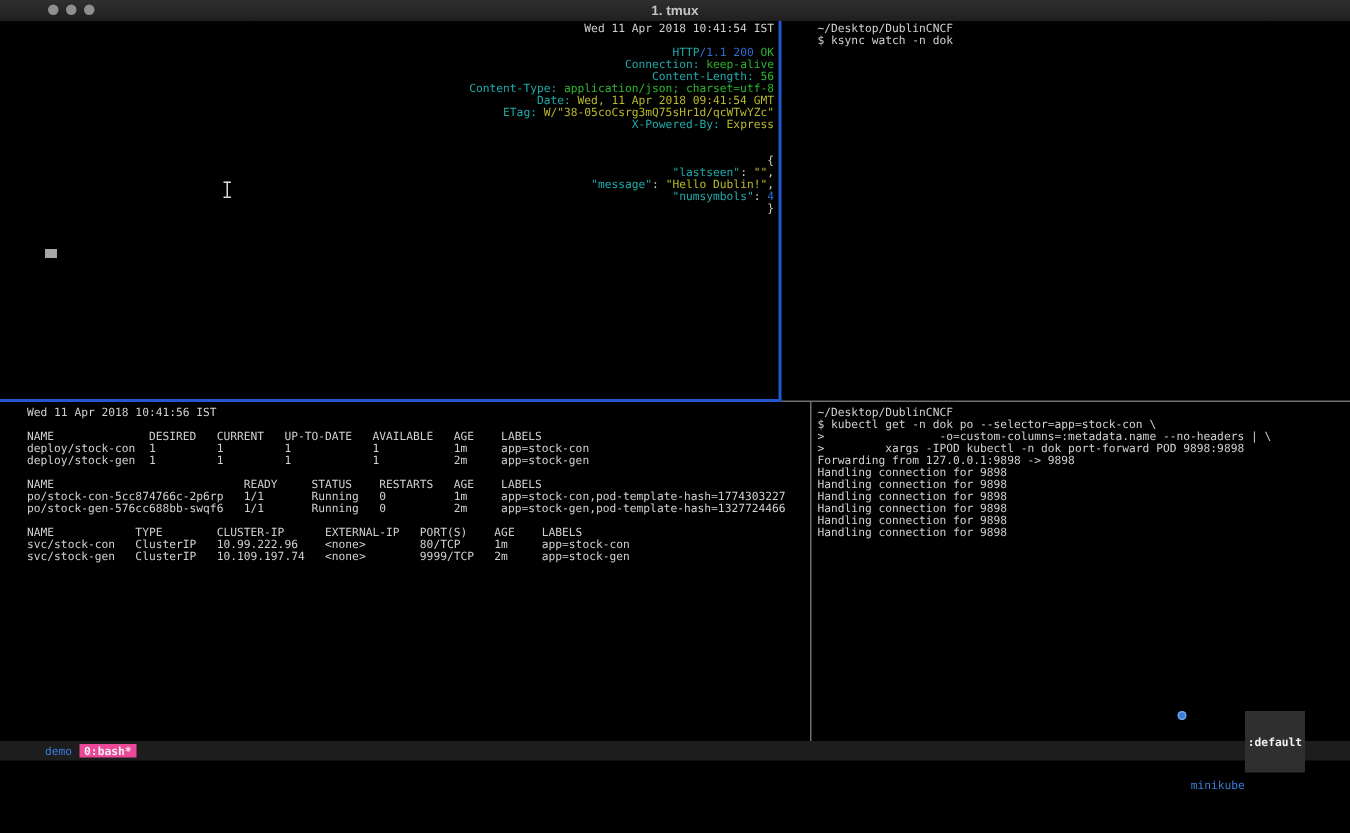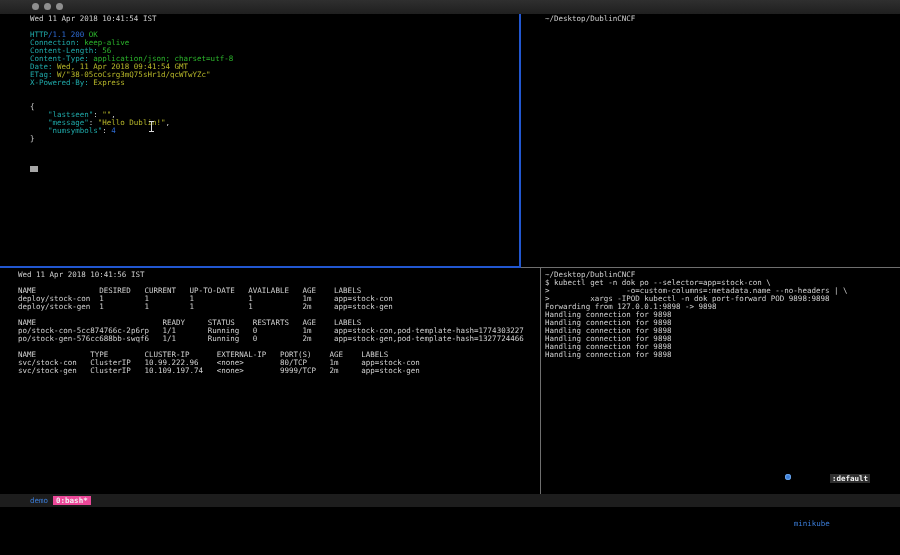--- a/index.html
+++ b/index.html
@@ -22,21 +22,21 @@
     position: absolute; left: 0; right: 0; top: 2px; text-align: center;
     font-family: "Liberation Sans", sans-serif; font-size: 9px; font-weight: bold; color: #c4c4c4;
   }
 
   
   .pane {
     position: absolute; font-size: 7.5px; line-height: 8px;
     white-space: pre; color: #d0d0d0; letter-spacing: 0;
   }
   .tline { height: 8px; }
-  #pane-tl { left: 30px; top: 15px;  width: 486px; }
+  #pane-tl { left: 30px; top: 15px;  width: 486px; text-align: right; }
   #pane-tr { left: 545px; top: 15px;  width: 352px; }
   #pane-bl { left: 18px; top: 271px; width: 507px; }
   #pane-br { left: 545px; top: 271px; width: 352px; }
 
   
   .divider { position: absolute; }
   .vdiv-blue { left: 519px; top: 14px;  width: 2px;  height: 253px; background: #2257d0; }
   .hdiv-blue { left: 0;     top: 266px; width: 521px; height: 2px;  background: #2257d0; }
   .hdiv-grey { left: 521px; top: 267px; width: 379px; height: 1px;  background: #6f6f6f; }
   .vdiv-grey { left: 540px; top: 268px; width: 1px;  height: 226px; background: #6f6f6f; }
@@ -53,38 +53,39 @@
     background: #1d1d1d; box-sizing: border-box;
     display: flex; align-items: center; justify-content: space-between;
     padding: 0 30px; font-size: 7.5px;
   }
   .status-left, .status-right { display: flex; align-items: flex-start; }
   .sess { color: #3b7dd8; margin-right: 5px; }
   .win  { color: #f0f0f0; font-weight: bold; background: #ec4899; padding: 0 3px; }
   .kube-icon { width: 6px; height: 6px; border-radius: 50%; background: #3b7dd8; display: inline-block; margin-right: 3px;
                box-shadow: inset 0 0 0 1px #6aa4e8; }
   .kctx { color: #3b7dd8; margin-top: 45px; }
-  .kns  { color: #f0f0f0; font-weight: bold; background: #2f2f2f; padding: 0 2px; }
+  .kns  { color: #f0f0f0; font-weight: bold; background: #2f2f2f; padding: 16px 2px; }
 </style>
 </head>
 <body>
 
 <div class="window">
 
   <div class="titlebar">
     <div class="lights">
       <span class="light"></span>
       <span class="light"></span>
       <span class="light"></span>
     </div>
+    <div class="title">1. tmux</div>
   </div>
 
   <div id="pane-tl" class="pane"><div class="tline"><span>Wed 11 Apr 2018 10:41:54 IST</span></div><div class="tline"><span></span>&nbsp;</div><div class="tline"><span style="color: rgb(31, 169, 169);">HTTP</span><span style="color: rgb(46, 107, 212);">/1.1 200</span><span> </span><span style="color: rgb(44, 181, 44);">OK</span></div><div class="tline"><span style="color: rgb(31, 169, 169);">Connection:</span><span> </span><span style="color: rgb(44, 181, 44);">keep-alive</span></div><div class="tline"><span style="color: rgb(31, 169, 169);">Content-Length:</span><span> </span><span style="color: rgb(44, 181, 44);">56</span></div><div class="tline"><span style="color: rgb(31, 169, 169);">Content-Type:</span><span> </span><span style="color: rgb(44, 181, 44);">application/json; charset=utf-8</span></div><div class="tline"><span style="color: rgb(31, 169, 169);">Date:</span><span> </span><span style="color: rgb(185, 185, 42);">Wed, 11 Apr 2018 09:41:54 GMT</span></div><div class="tline"><span style="color: rgb(31, 169, 169);">ETag:</span><span> </span><span style="color: rgb(185, 185, 42);">W/"38-05coCsrg3mQ75sHr1d/qcWTwYZc"</span></div><div class="tline"><span style="color: rgb(31, 169, 169);">X-Powered-By:</span><span> </span><span style="color: rgb(185, 185, 42);">Express</span></div><div class="tline"><span></span>&nbsp;</div><div class="tline"><span></span>&nbsp;</div><div class="tline"><span>{</span></div><div class="tline"><span>    </span><span style="color: rgb(31, 169, 169);">"lastseen"</span><span>: </span><span style="color: rgb(185, 185, 42);">""</span><span>,</span></div><div class="tline"><span>    </span><span style="color: rgb(31, 169, 169);">"message"</span><span>: </span><span style="color: rgb(185, 185, 42);">"Hello Dublin!"</span><span>,</span></div><div class="tline"><span>    </span><span style="color: rgb(31, 169, 169);">"numsymbols"</span><span>: </span><span style="color: rgb(46, 107, 212);">4</span></div><div class="tline"><span>}</span></div></div>
 
-  <div id="pane-tr" class="pane"><div class="tline"><span>~/Desktop/DublinCNCF</span></div></div>
+  <div id="pane-tr" class="pane"><div class="tline"><span>~/Desktop/DublinCNCF</span></div><div class="tline"><span>$ ksync watch -n dok</span></div></div>
 
   <div id="pane-bl" class="pane"><div class="tline"><span>Wed 11 Apr 2018 10:41:56 IST</span></div><div class="tline"><span></span>&nbsp;</div><div class="tline"><span>NAME              DESIRED   CURRENT   UP-TO-DATE   AVAILABLE   AGE    LABELS</span></div><div class="tline"><span>deploy/stock-con  1         1         1            1           1m     app=stock-con</span></div><div class="tline"><span>deploy/stock-gen  1         1         1            1           2m     app=stock-gen</span></div><div class="tline"><span></span>&nbsp;</div><div class="tline"><span>NAME                            READY     STATUS    RESTARTS   AGE    LABELS</span></div><div class="tline"><span>po/stock-con-5cc874766c-2p6rp   1/1       Running   0          1m     app=stock-con,pod-template-hash=1774303227</span></div><div class="tline"><span>po/stock-gen-576cc688bb-swqf6   1/1       Running   0          2m     app=stock-gen,pod-template-hash=1327724466</span></div><div class="tline"><span></span>&nbsp;</div><div class="tline"><span>NAME            TYPE        CLUSTER-IP      EXTERNAL-IP   PORT(S)    AGE    LABELS</span></div><div class="tline"><span>svc/stock-con   ClusterIP   10.99.222.96    &lt;none&gt;        80/TCP     1m     app=stock-con</span></div><div class="tline"><span>svc/stock-gen   ClusterIP   10.109.197.74   &lt;none&gt;        9999/TCP   2m     app=stock-gen</span></div></div>
 
   <div id="pane-br" class="pane"><div class="tline"><span>~/Desktop/DublinCNCF</span></div><div class="tline"><span>$ kubectl get -n dok po --selector=app=stock-con \</span></div><div class="tline"><span>&gt;                 -o=custom-columns=:metadata.name --no-headers | \</span></div><div class="tline"><span>&gt;         xargs -IPOD kubectl -n dok port-forward POD 9898:9898</span></div><div class="tline"><span>Forwarding from 127.0.0.1:9898 -&gt; 9898</span></div><div class="tline"><span>Handling connection for 9898</span></div><div class="tline"><span>Handling connection for 9898</span></div><div class="tline"><span>Handling connection for 9898</span></div><div class="tline"><span>Handling connection for 9898</span></div><div class="tline"><span>Handling connection for 9898</span></div><div class="tline"><span>Handling connection for 9898</span></div></div>
 
   <div class="divider vdiv-blue" style="background: rgb(34, 87, 208);"></div>
   <div class="divider hdiv-blue" style="background: rgb(34, 87, 208);"></div>
   <div class="divider hdiv-grey" style="background: rgb(111, 111, 111);"></div>
   <div class="divider vdiv-grey" style="background: rgb(111, 111, 111);"></div>
 

